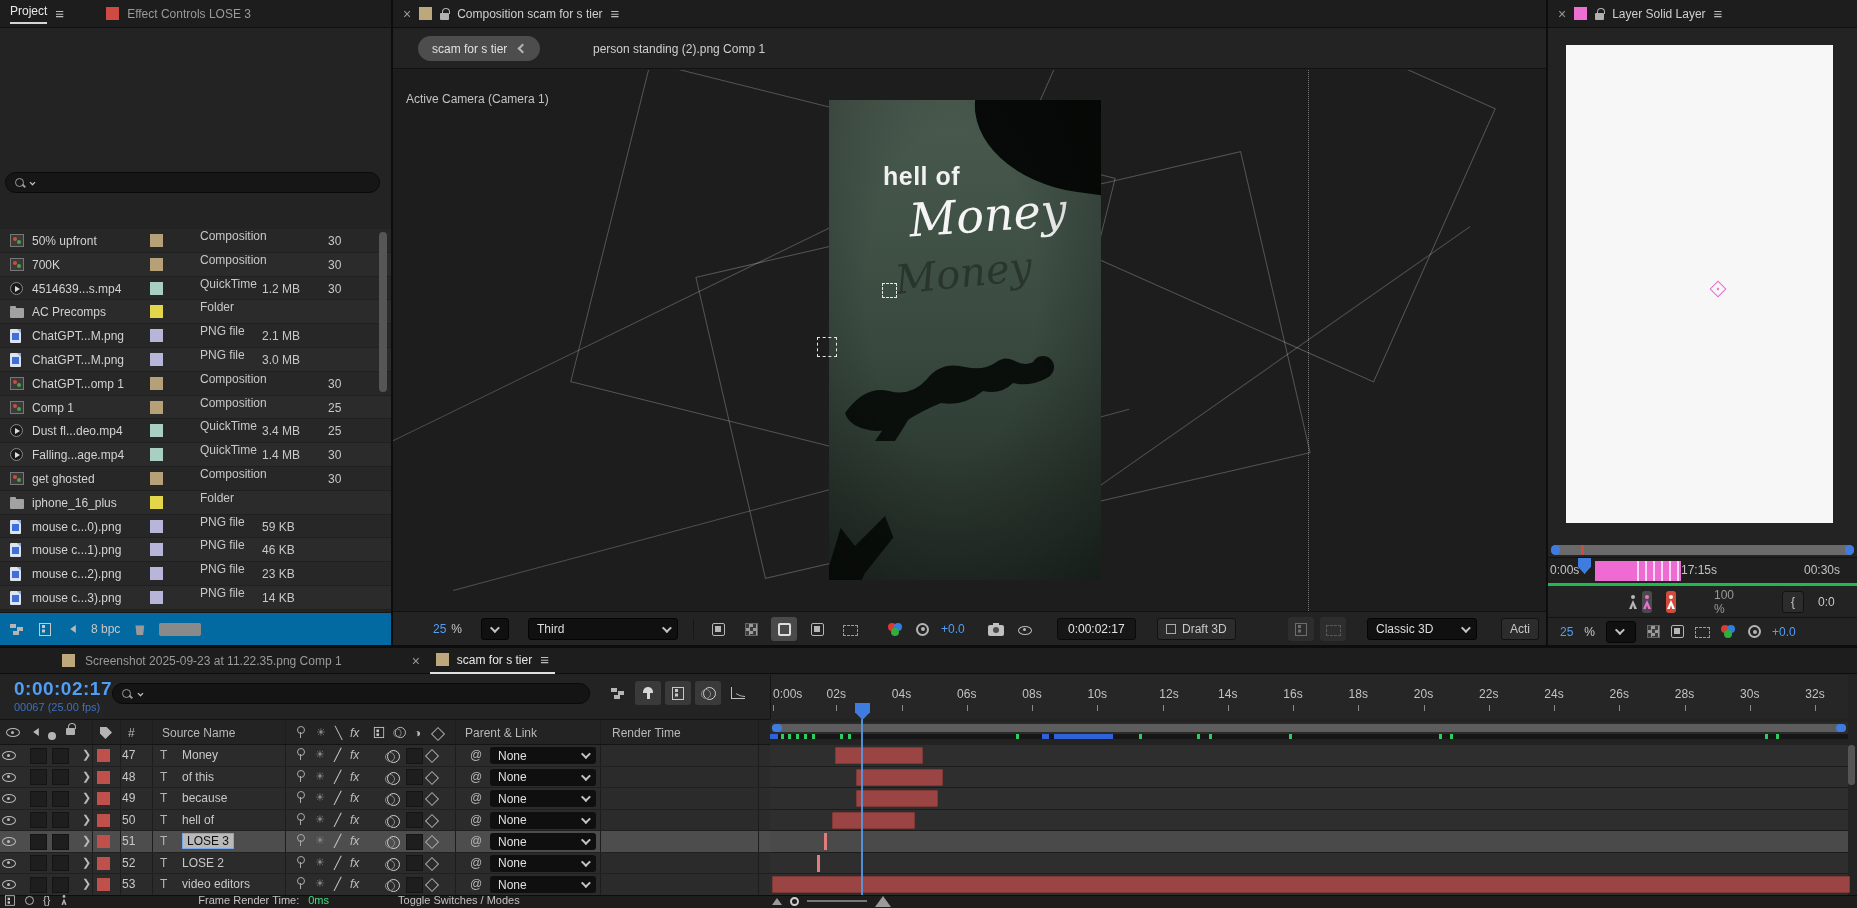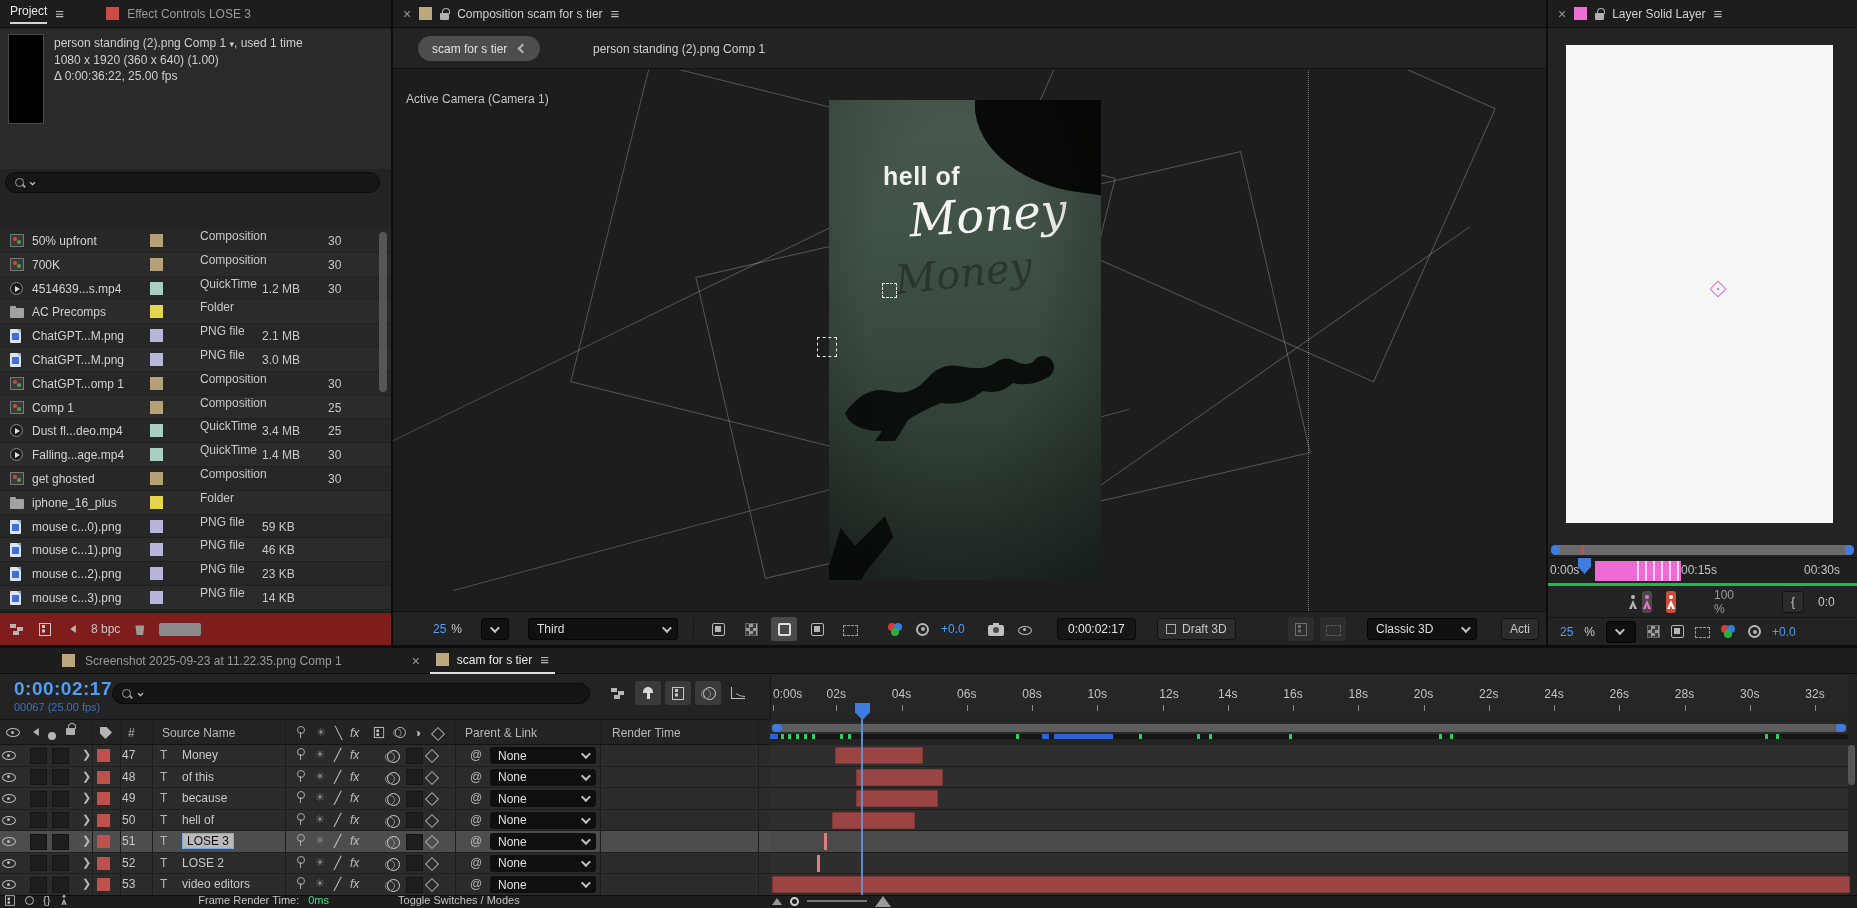--- a/index.html
+++ b/index.html
@@ -93,21 +93,21 @@
   #proj-rows{position:absolute;left:0;top:229px;width:100%;height:381px;}
   .prow{position:relative;height:23.8px;border-bottom:1px solid #202020;background:#272727;}
   .prow:nth-child(even){background:#2b2b2b;}
   .prow .fic{position:absolute;left:10px;top:5px;}
   .prow .pname{position:absolute;left:32px;top:5px;color:#d2d2d2;}
   .prow .lsw{position:absolute;left:150px;top:5px;width:13px;height:13px;}
   .prow .ptype{position:absolute;left:200px;top:0;}
   .prow .psize{position:absolute;left:262px;top:5px;}
   .prow .pfps{position:absolute;left:328px;top:5px;}
   #proj-scroll{position:absolute;right:4px;top:232px;width:8px;height:160px;background:#565656;border-radius:4px;}
-  #proj-bottom{position:absolute;left:0;bottom:0;width:100%;height:33px;background:#7f1d1d;border-top:1px solid #161616;display:flex;align-items:center;gap:14px;padding:0 10px;}
+  #proj-bottom{position:absolute;left:0;bottom:0;width:100%;height:33px;background:#0369a1;border-top:1px solid #161616;display:flex;align-items:center;gap:14px;padding:0 10px;}
   #proj-bottom .graybox{width:42px;height:13px;background:#8a8a8a;border-radius:2px;}
   .trashI{position:relative;display:inline-block;width:11px;height:12px;background:#9a9a9a;clip-path:polygon(10% 20%,90% 20%,80% 100%,20% 100%);}
   .trashI::before{content:'';position:absolute;left:2px;top:-3px;width:7px;height:2px;background:#9a9a9a;}
 
   
   #comp{left:393px;top:0;width:1153px;height:645px;background:#1f1f1f;}
   #comp-crumbs{position:absolute;left:0;top:29px;width:100%;height:40px;background:#232323;border-bottom:1px solid #121212;}
   #crumb-pill{position:absolute;left:25px;top:7px;height:25px;background:#4d4d4d;border-radius:13px;display:flex;align-items:center;gap:12px;padding:0 14px;color:#e0e0e0;}
   #crumb-parent{position:absolute;left:200px;top:13px;color:#cfcfcf;}
   #viewport{position:absolute;left:0;top:70px;width:100%;height:541px;background:#1d1d1d;overflow:hidden;}
@@ -204,28 +204,20 @@
 
 <div id="app">
 
   <div id="project" class="panel">
     <div class="tabbar">
       <span class="tab-active">Project</span>
       <span class="hamb">≡</span>
       <span class="swatch" style="background:#cf4a42;margin-left:34px;"></span>
       <span class="dim">Effect Controls LOSE 3</span>
     </div>
-    <div id="proj-info">
-      <div id="proj-thumb"></div>
-      <div class="lines">
-        <div><span>person standing (2).png Comp 1</span> <span style="font-size:9px;">▾</span><span>, used 1 time</span></div>
-        <div>1080 x 1920  (360 x 640) (1.00)</div>
-        <div>Δ 0:00:36:22, 25.00 fps</div>
-      </div>
-    </div>
     <div id="proj-search">
       <span class="srchI"></span>
       <span class="chv" style="transform:rotate(45deg) scale(.6);"></span>
     </div>
     <div id="proj-rows">
         <div class="prow">
           <span class="fic compI"></span>
           <span class="pname">50% upfront</span>
           <span class="lsw" style="background: rgb(182, 160, 119);"></span>
           <span class="ptype">Composition</span>
@@ -500,21 +492,21 @@
     <div id="layer-hscroll">
       <span class="cap" style="left:0;"></span>
         <span class="cap" style="right:0;"></span>
       <span class="redtick"></span>
     </div>
     <div id="layer-ruler">
       <div id="layer-pinkbar"></div>
       <div id="layer-ph"></div>
       <div id="layer-ruler-labels">
           <span style="position: absolute; left: 2px; top: 5px;">0:00s</span>
-          <span style="position: absolute; left: 133px; top: 5px;">00:15s</span>
+          <span style="position: absolute; left: 133px; top: 5px;">17:15s</span>
           <span style="position: absolute; left: 256px; top: 5px;">00:30s</span>
         </div>
     </div>
     <div id="layer-green"></div>
     <div id="layer-transport">
       <span class="persI" style="margin-left:52px;"></span>
       <span class="pbtn selp">
           <span class="persI" style="--pc:#ee6fd3;"></span>
         </span>
       <span class="pbtn redp">

